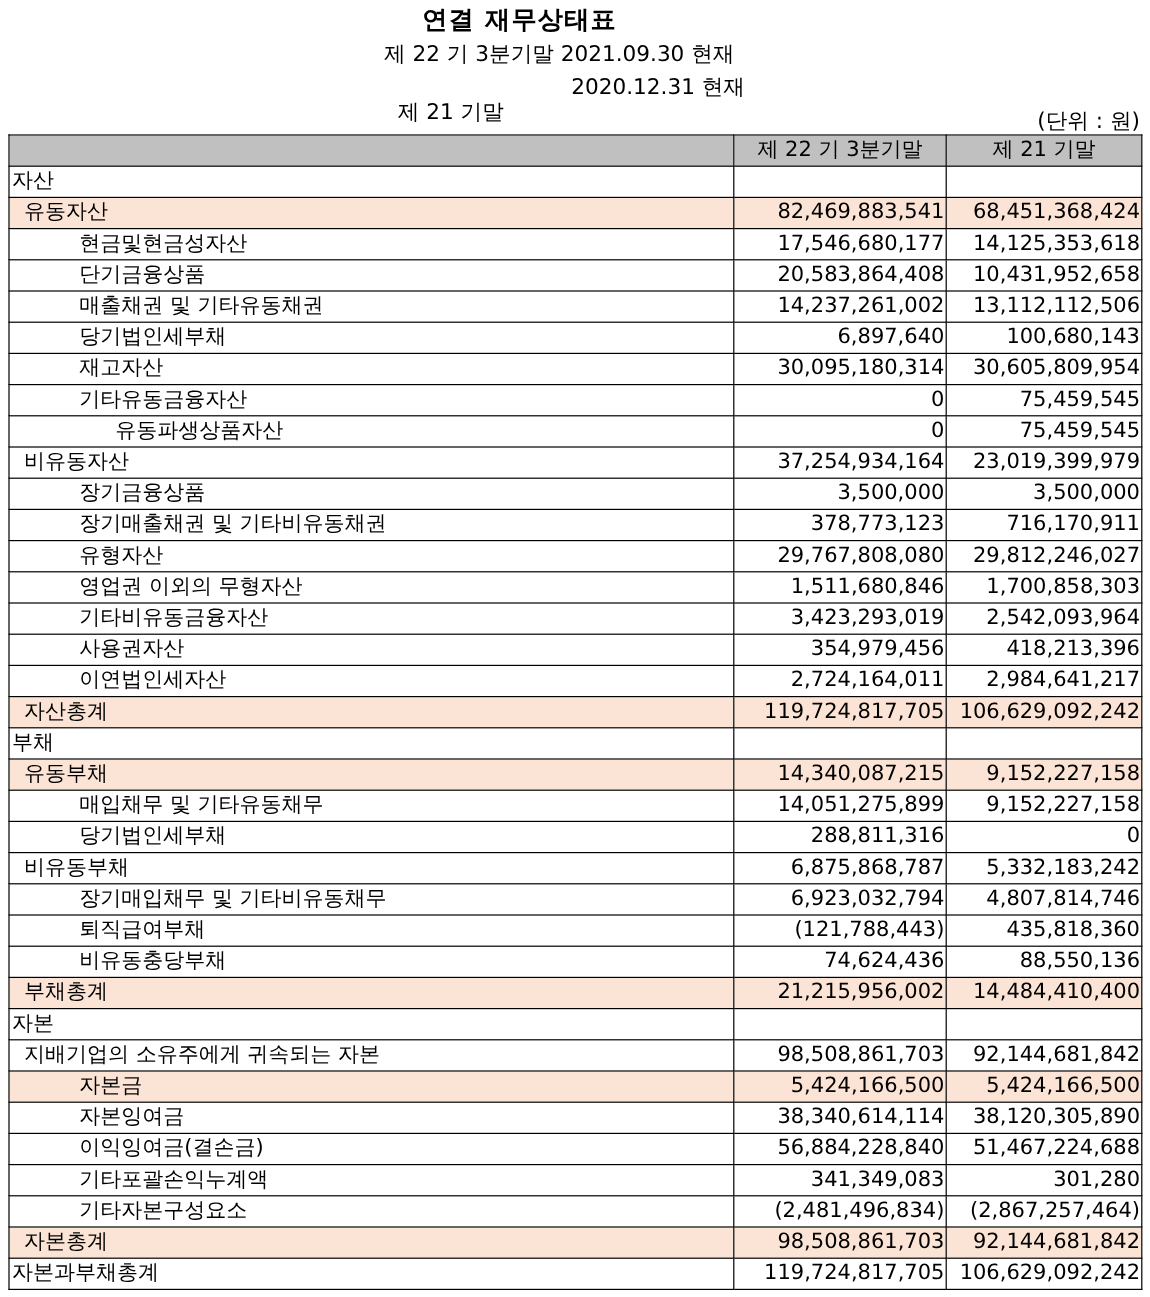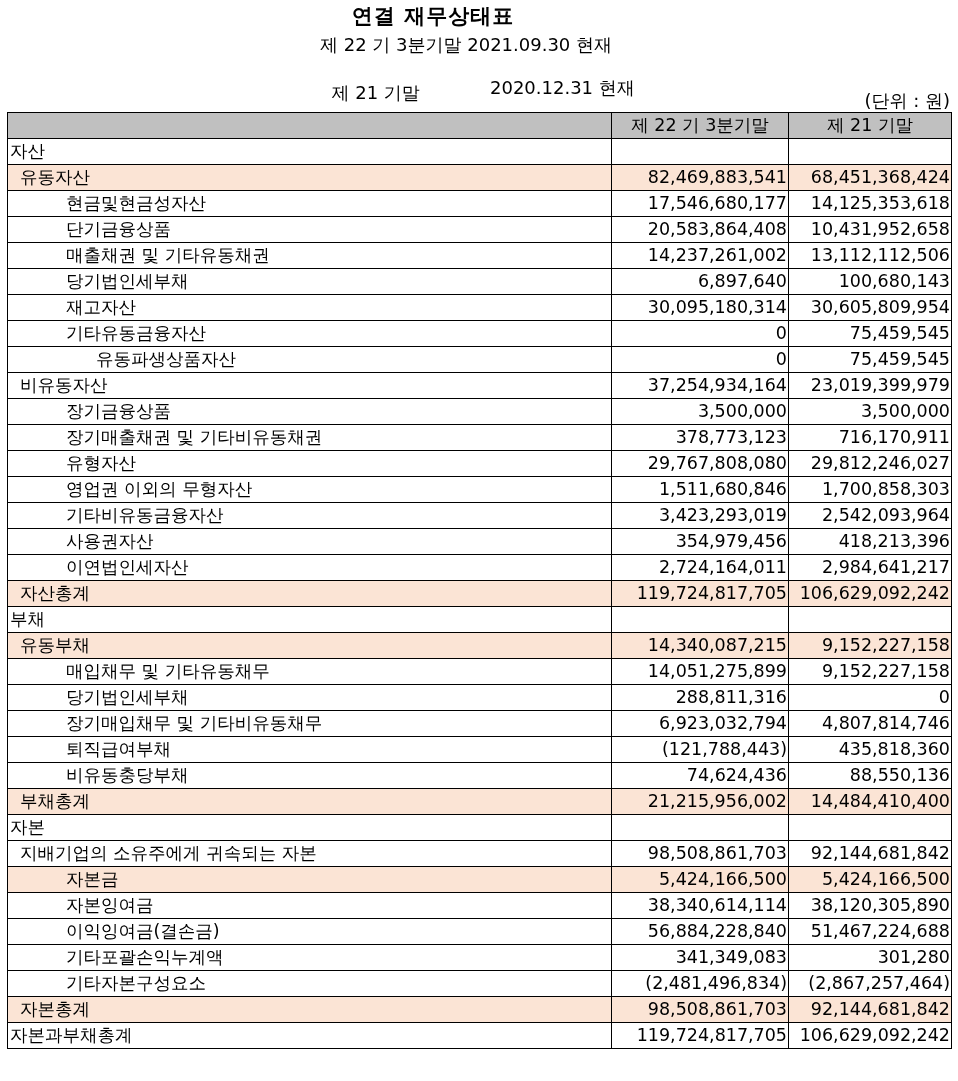--- a/index.html
+++ b/index.html
@@ -1,21 +1,21 @@
 <!DOCTYPE html>
 <html><head>
 <meta charset="utf-8">
 <style>
   html, body { margin: 0; padding: 0; background: #ffffff; }
   body { width: 958px; height: 1081px; position: relative; font-family: "DejaVu Sans", sans-serif; color: #000; overflow: hidden; }
   .title { position: absolute; left: 0; width: 866px; top: 2px; text-align: center; font-size: 21px; font-weight: bold; letter-spacing: 1px; }
   .sub { position: absolute; font-size: 18px; top: 0; white-space: pre; }
   .sub1 { top: 33px; left: 320px; }
   .sub2 { top: 60px; left: 320px; }
-  .sub2 .date { position: absolute; left: 170px; top: 0; margin-top: 16px; }
+  .sub2 .date { position: absolute; left: 156px; top: 0; }
   .unit { position: absolute; top: 89px; right: 8px; font-size: 18px; }
   table { position: absolute; left: 7px; top: 112px; border-collapse: collapse; table-layout: fixed; width: 944px; }
   col.c0 { width: 604px; }
   col.c1 { width: 177px; }
   col.c2 { width: 163px; }
   td, th { border: 1px solid #000; height: 25px; padding: 0 2px; font-size: 17.5px; font-weight: normal; white-space: nowrap; overflow: hidden; line-height: 25px; }
   thead th { background: #c0c0c0; text-align: center; }
   tr.hl td { background: #fbe4d5; }
   td.num { text-align: right; padding-right: 1px; }
   .l0 { padding-left: 2px; }
@@ -152,20 +152,25 @@
         <td class="l2">매입채무 및 기타유동채무</td>
         <td class="num">14,051,275,899</td>
         <td class="num">9,152,227,158</td>
       </tr>
       <tr>
         <td class="l2">당기법인세부채</td>
         <td class="num">288,811,316</td>
         <td class="num">0</td>
       </tr>
       <tr>
+        <td class="l1">비유동부채</td>
+        <td class="num">6,875,868,787</td>
+        <td class="num">5,332,183,242</td>
+      </tr>
+      <tr>
         <td class="l2">장기매입채무 및 기타비유동채무</td>
         <td class="num">6,923,032,794</td>
         <td class="num">4,807,814,746</td>
       </tr>
       <tr>
         <td class="l2">퇴직급여부채</td>
         <td class="num">(121,788,443)</td>
         <td class="num">435,818,360</td>
       </tr>
       <tr>

